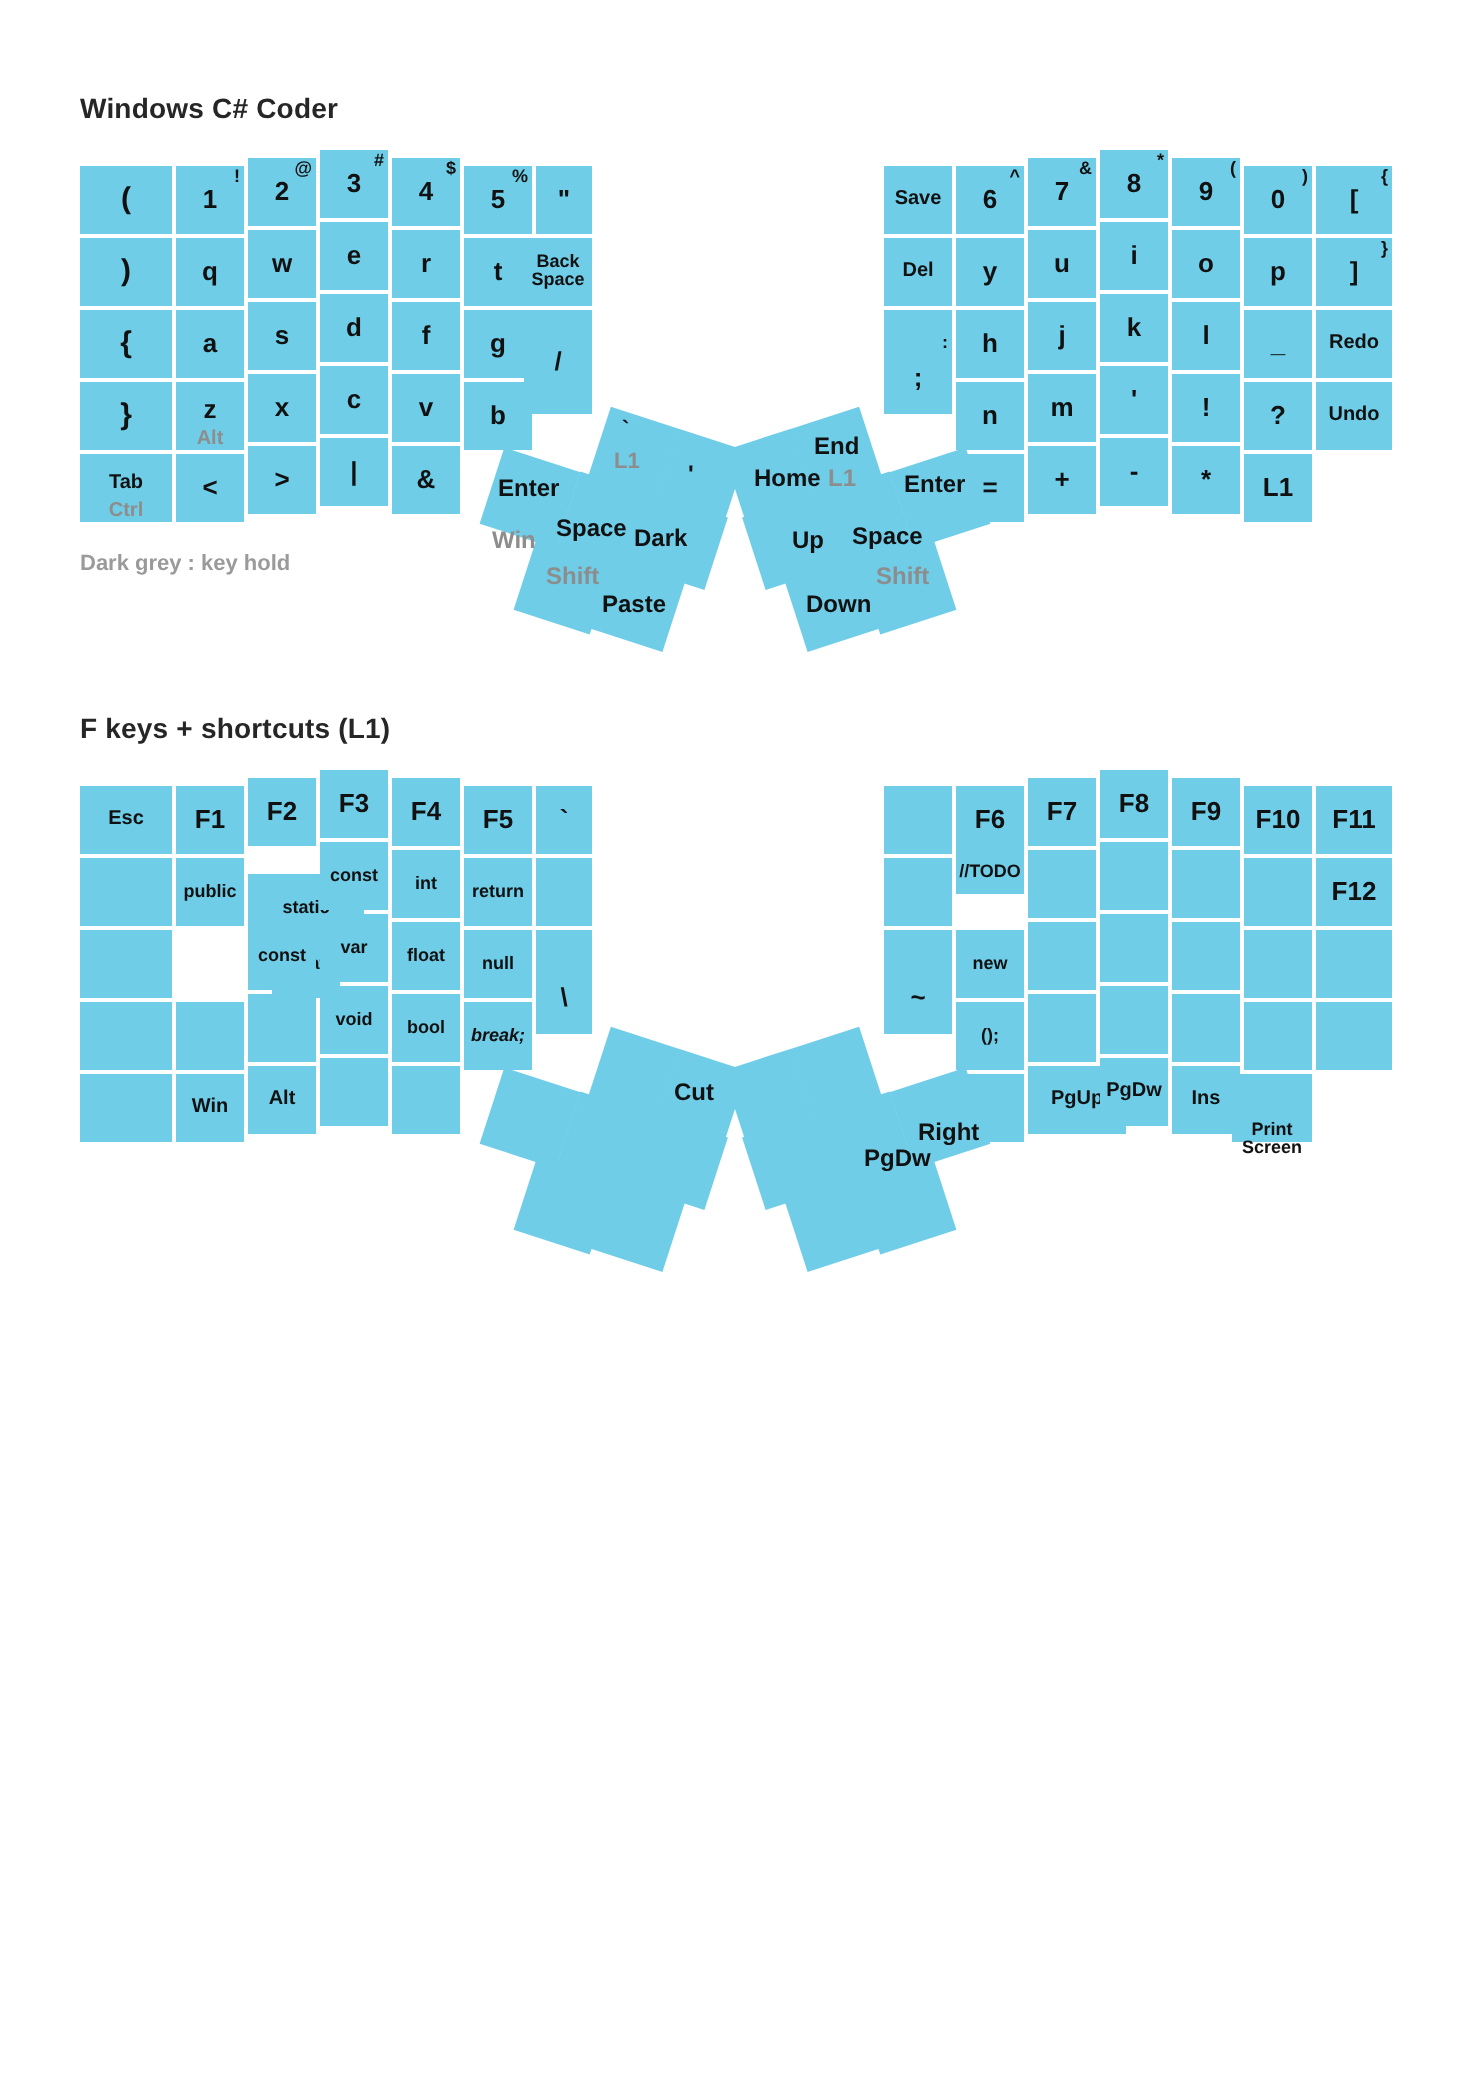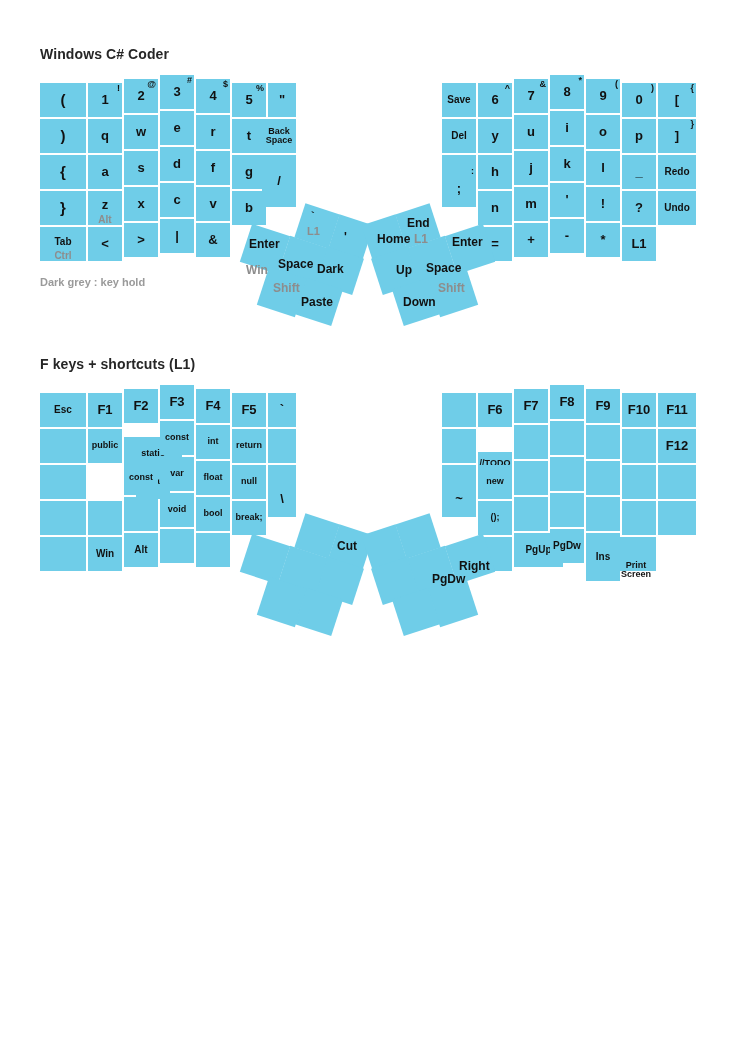--- a/index.html
+++ b/index.html
@@ -452,21 +452,21 @@
 
   <div class="key" style="left:232px; top:393px; width:34px; height:34px;">
       <span class="lbl c">F5</span>
     </div>
   <div class="key" style="left:232px; top:429px; width:34px; height:34px;">
       <span class="lbl c xs">return</span>
     </div>
   <div class="key" style="left:232px; top:465px; width:34px; height:34px;">
       <span class="lbl c xs">null</span>
     </div>
-  <div class="key" style="left:232px; top:501px; width:34px; height:34px;">
+  <div class="key" style="left:232px; top:501px; width:34px; height:34px;font-style:italic;">
       <span class="lbl c xs">break;</span>
     </div>
 
   <div class="key" style="left:268px; top:393px; width:28px; height:34px;">
       <span class="lbl c">`</span>
     </div>
   <div class="key" style="left:268px; top:429px; width:28px; height:34px;">
       <span class="lbl c"></span>
     </div>
   <div class="key" style="left:268px; top:465px; width:28px; height:52px;">
@@ -492,21 +492,21 @@
   <div class="key" style="left:442px; top:429px; width:34px; height:34px;">
       <span class="lbl c sm"></span>
     </div>
   <div class="key" style="left:442px; top:465px; width:34px; height:52px;">
       <span class="lbl c" style="top:66%;">~</span>
     </div>
 
   <div class="key" style="left:478px; top:393px; width:34px; height:34px;">
       <span class="lbl c">F6</span>
     </div>
-  <div class="key" style="left:478px; top:452px; width:34px; height:23px;">
+  <div class="key" style="left:478px; top:424px; width:34px; height:23px;">
       <span class="lbl c xs">//TODO</span>
     </div>
   <div class="key" style="left:478px; top:465px; width:34px; height:34px;">
       <span class="lbl c xs">new</span>
     </div>
   <div class="key" style="left:478px; top:501px; width:34px; height:34px;">
       <span class="lbl c xs">();</span>
     </div>
   <div class="key" style="left:478px; top:537px; width:34px; height:34px;">
       <span class="lbl c xs"></span>
@@ -549,21 +549,21 @@
     </div>
   <div class="key" style="left:586px; top:425px; width:34px; height:34px;">
       <span class="lbl c xs"></span>
     </div>
   <div class="key" style="left:586px; top:461px; width:34px; height:34px;">
       <span class="lbl c xs"></span>
     </div>
   <div class="key" style="left:586px; top:497px; width:34px; height:34px;">
       <span class="lbl c xs"></span>
     </div>
-  <div class="key" style="left:586px; top:533px; width:34px; height:48px;">
+  <div class="key" style="left:586px; top:533px; width:34px; height:34px;">
       <span class="lbl c sm">Ins</span>
     </div>
 
   <div class="key" style="left:622px; top:393px; width:34px; height:34px;">
       <span class="lbl c">F10</span>
     </div>
   <div class="key" style="left:622px; top:429px; width:34px; height:34px;">
       <span class="lbl c xs"></span>
     </div>
   <div class="key" style="left:622px; top:465px; width:34px; height:34px;">

